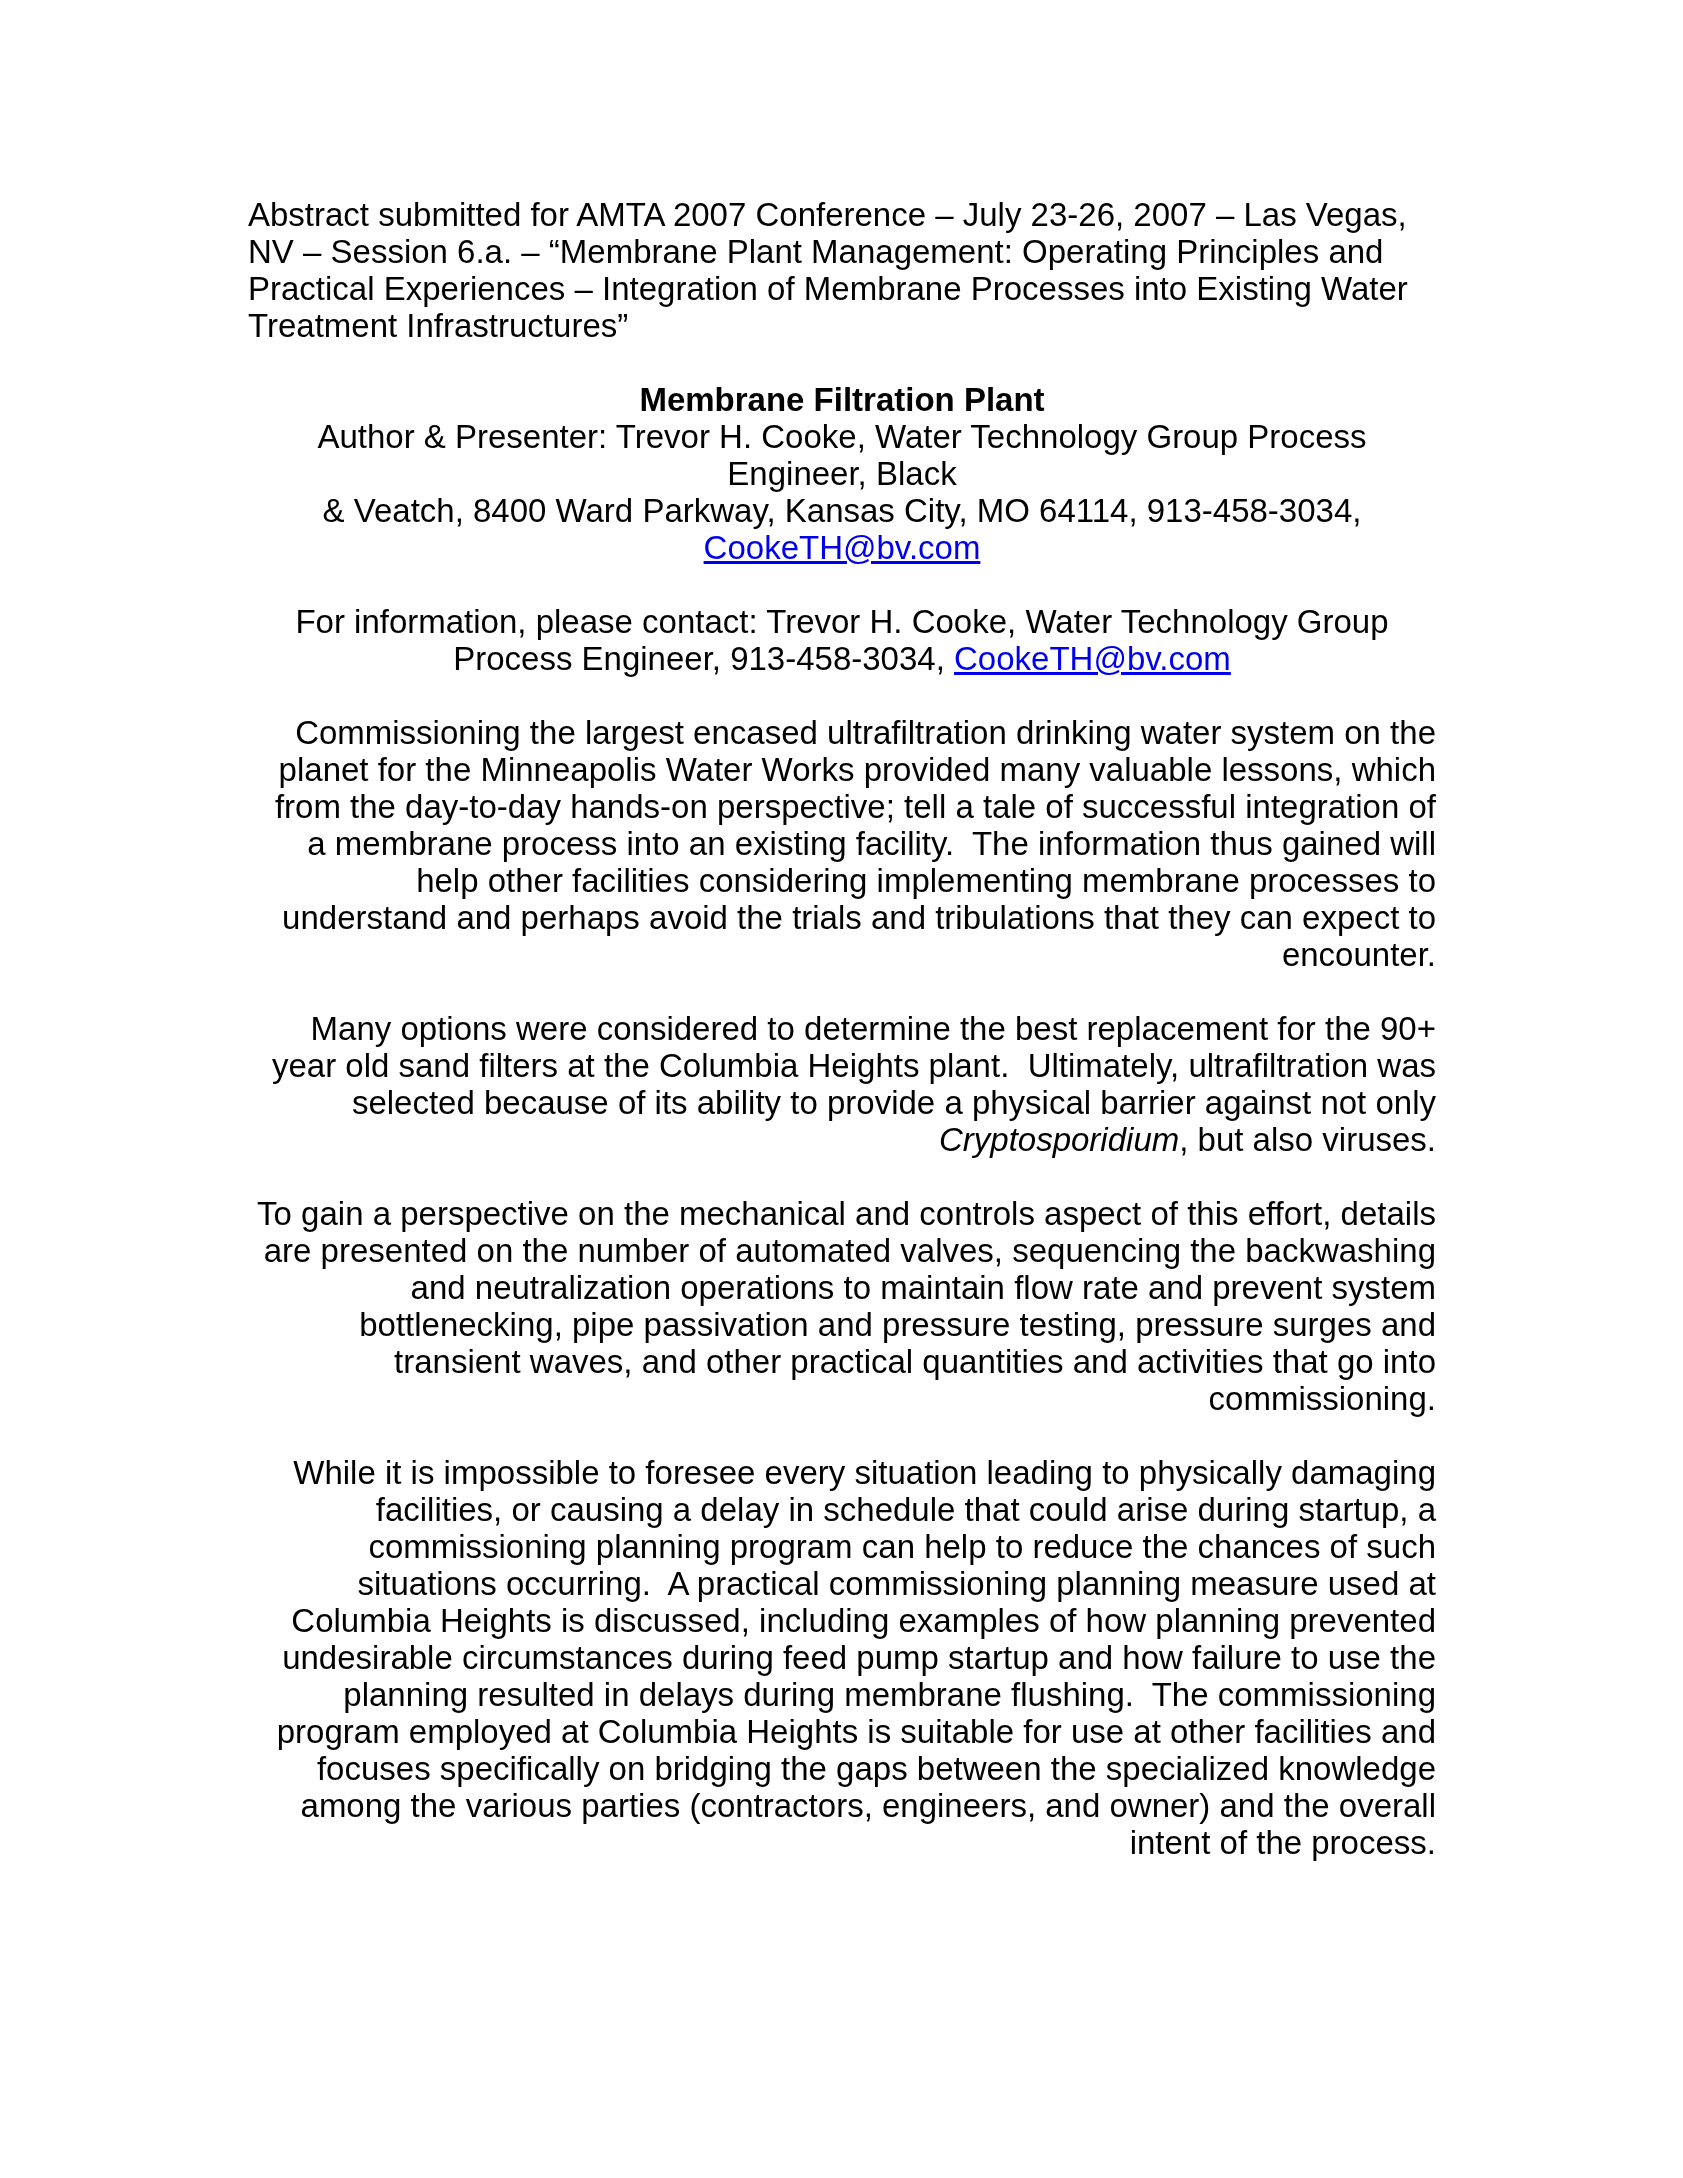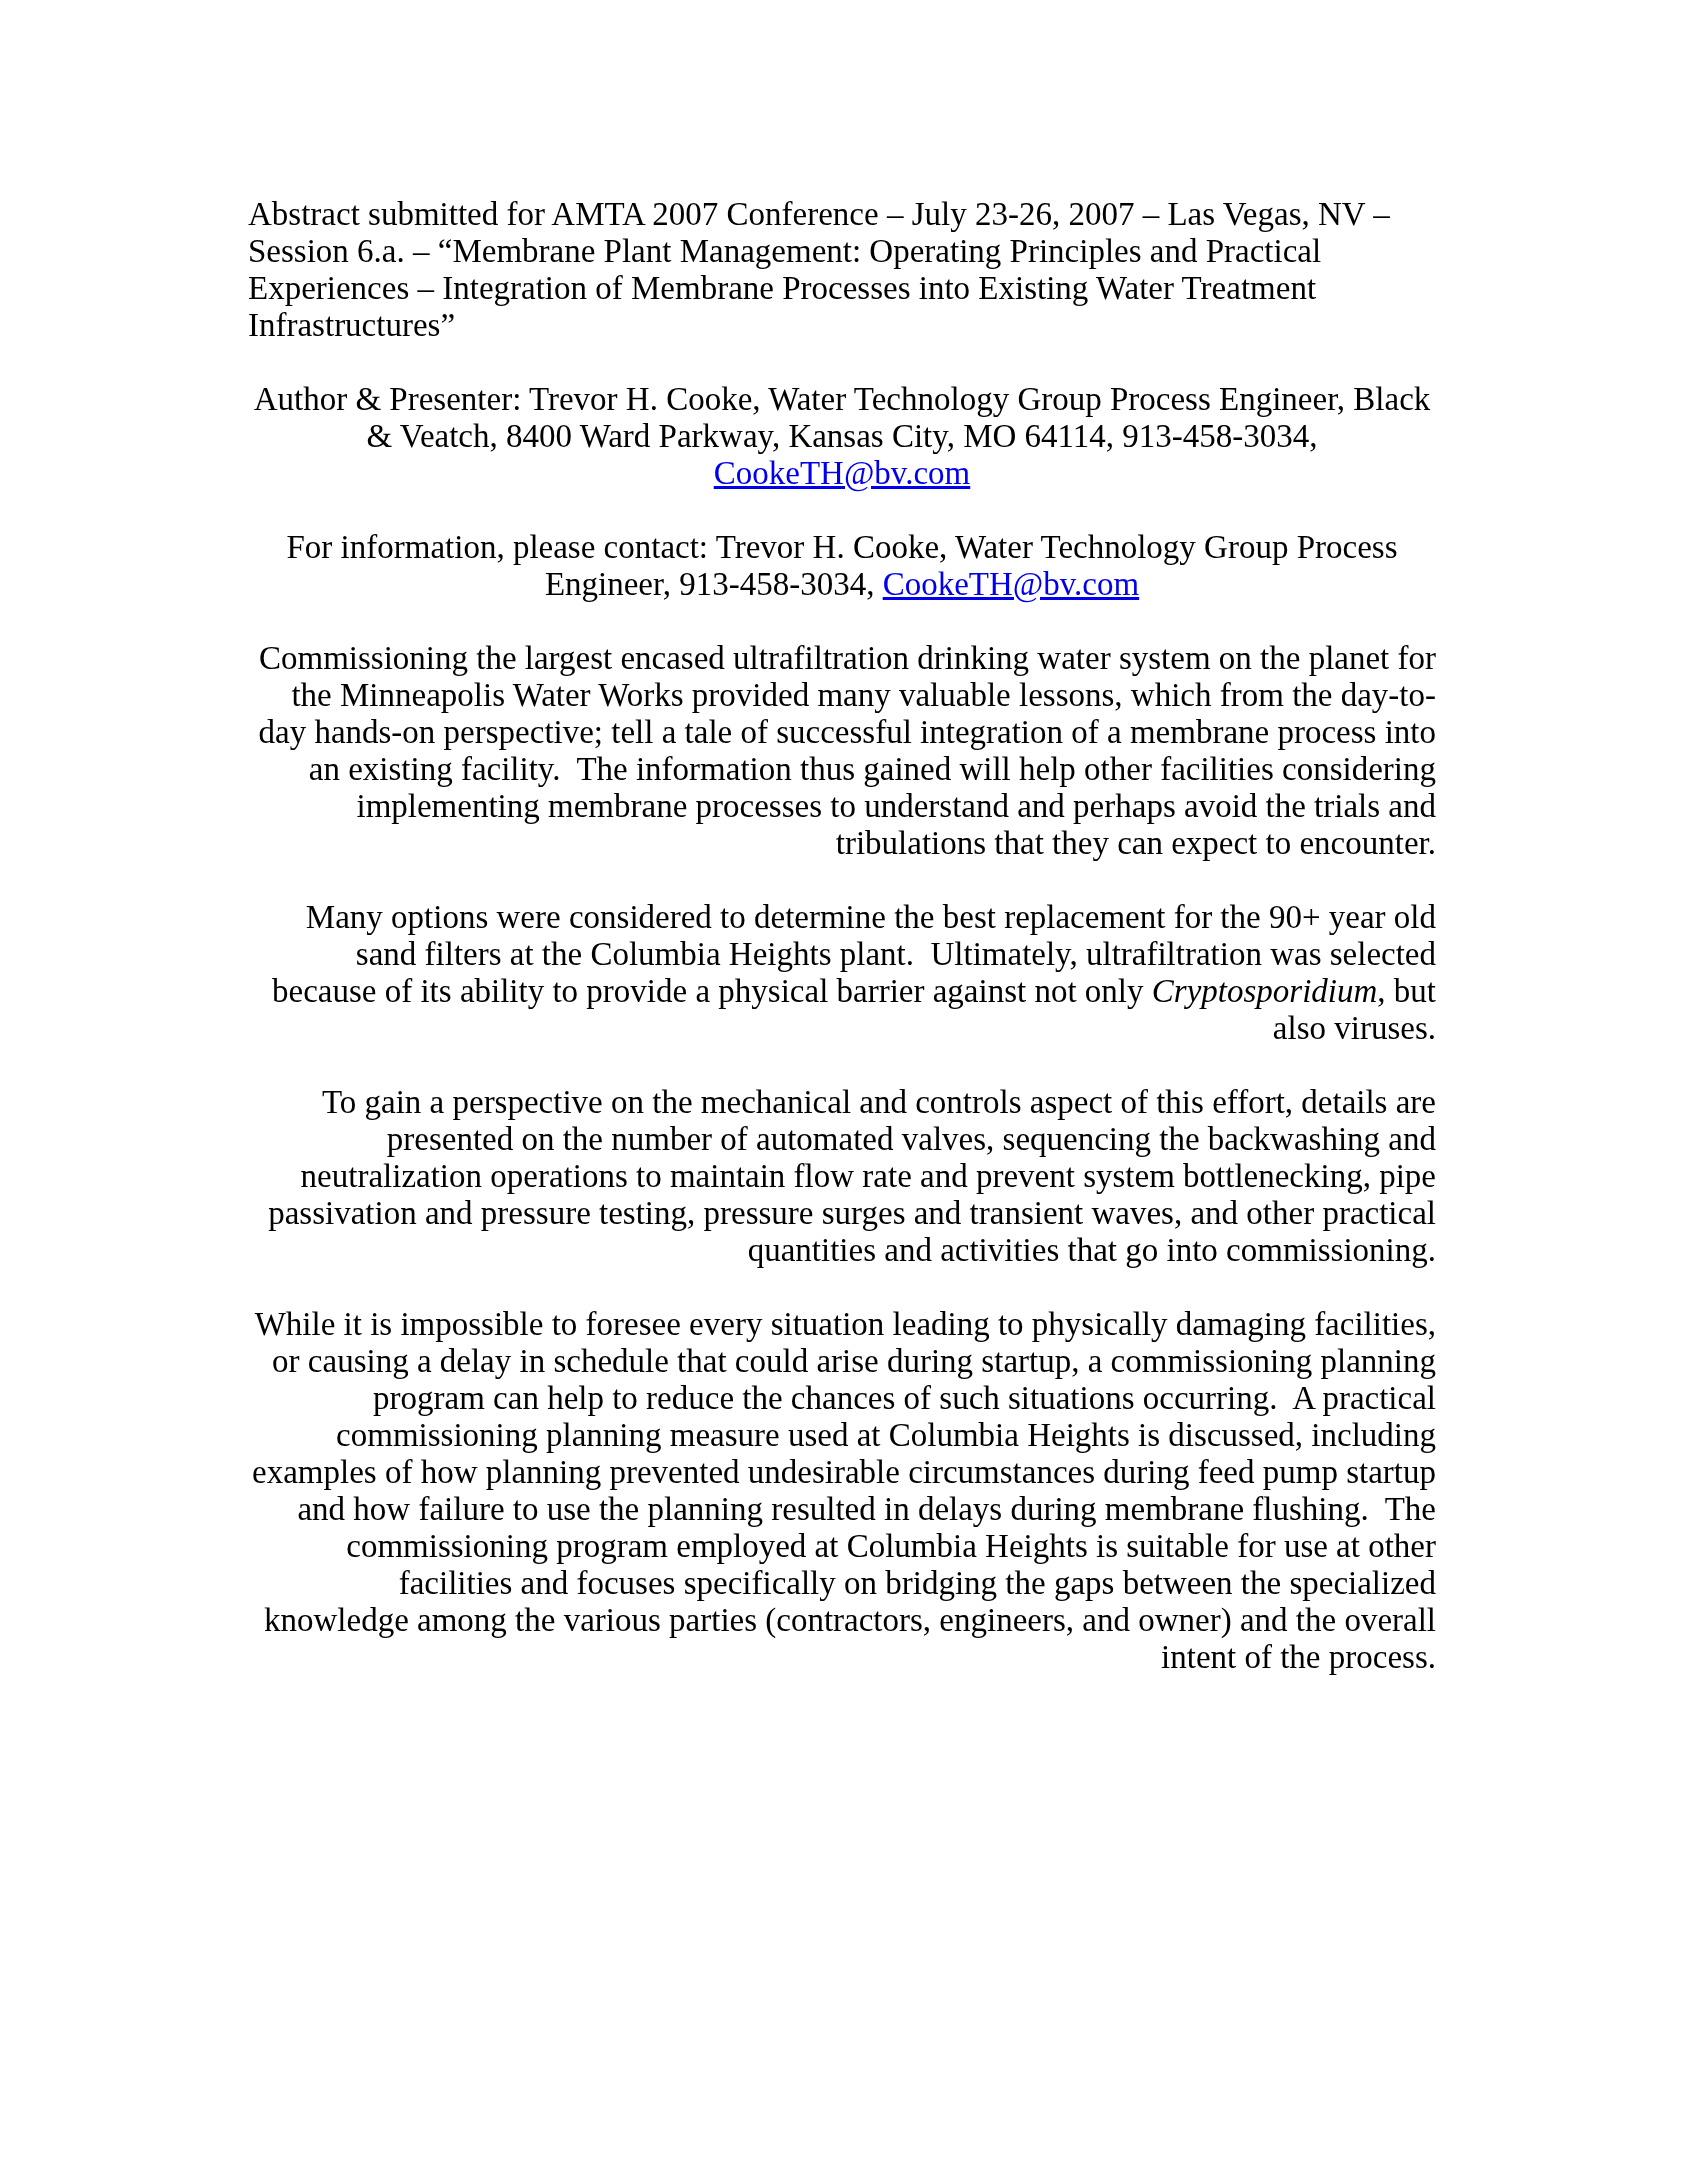--- a/index.html
+++ b/index.html
@@ -8,21 +8,21 @@
     width: 1683px;
     height: 2178px;
     position: relative;
     overflow: hidden;
   }
   .doc {
     position: absolute;
     left: 248px;
     top: 196px;
     width: 1188px;
-    font-family: Liberation Serif, serif;
+    font-family: Liberation Sans, sans-serif;
     font-size: 33px;
     line-height: 37px;
     color: #000000;
   }
   .para { white-space: pre-wrap; }
   .gap { margin-top: 37px; text-align: right; }
   .center { text-align: center; }
   .bold { font-weight: bold; }
   .link {
     text-decoration: underline;
@@ -30,20 +30,21 @@
   }
 </style>
 </head>
 <body>
 
 <div class="doc">
 
   <p class="para">Abstract submitted for AMTA 2007 Conference – July 23-26, 2007 – Las Vegas, NV – Session 6.a. – “Membrane Plant Management: Operating Principles and Practical Experiences – Integration of Membrane Processes into Existing Water Treatment Infrastructures”</p>
 
   <div class="center gap">
+    <div class="bold">Membrane Filtration Plant</div>
     <div>Author &amp; Presenter: Trevor H. Cooke, Water Technology Group Process Engineer, Black</div>
     <div>&amp; Veatch, 8400 Ward Parkway, Kansas City, MO 64114, 913-458-3034,</div>
     <div>
       <span class="link" style="color: rgb(0, 0, 238);">CookeTH@bv.com</span>
     </div>
   </div>
 
 
   <p class="para center gap"><span>For information, please contact: Trevor H. Cooke, Water Technology Group Process Engineer, 913-458-3034, </span><span class="link" style="color: rgb(0, 0, 238);">CookeTH@bv.com</span></p>
 

